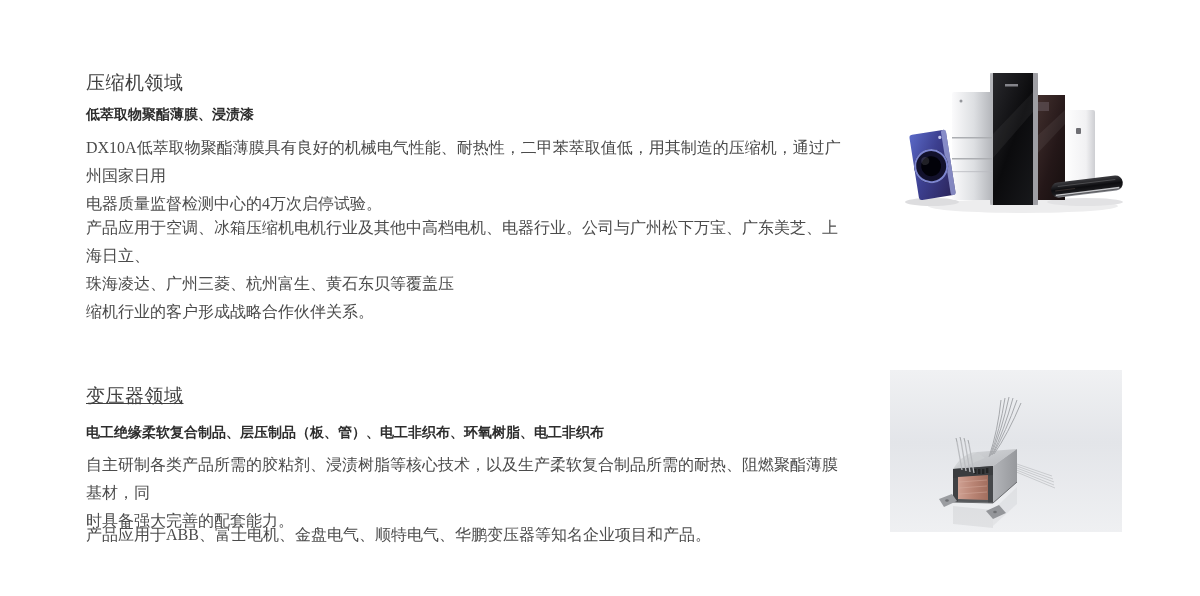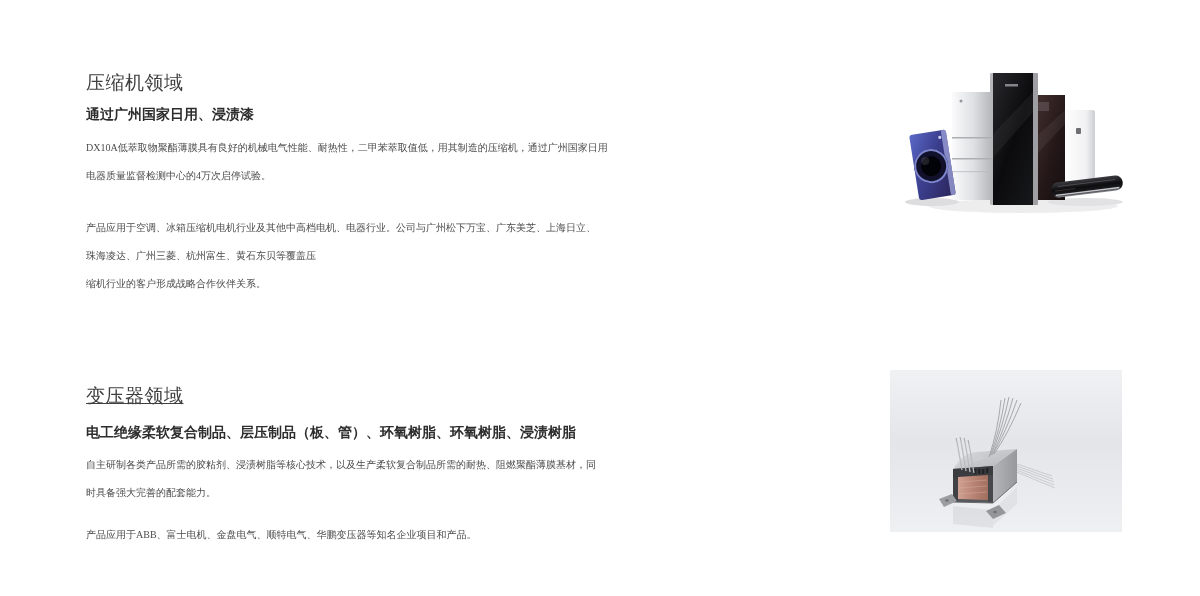--- a/index.html
+++ b/index.html
@@ -22,38 +22,38 @@
   }
   .section-subtitle {
     font-family: "Liberation Sans", "DejaVu Sans", sans-serif;
     font-size: 14px;
     font-weight: bold;
     color: var(--subtitle-color, #2d2d2d);
     margin: 0;
   }
   .para {
     font-family: "Liberation Serif", "DejaVu Serif", serif;
-    font-size: 10px;
+    font-size: 16px;
     color: var(--body-color, #4b4b4b);
     line-height: 28px;
     margin: 0;
     white-space: pre-line;
     width: 760px;
   }
   .figure { display: block; }
   .figure svg { display: block; }
 </style>
 </head>
 <body>
 
 <div class="page">
 
   <h2 class="abs section-title" style="left:86px; top:70px;">压缩机领域</h2>
 
-  <h3 class="abs section-subtitle" style="left:86px; top:106px;">通过广州国家日用、浸渍漆</h3>
+  <h3 class="abs section-subtitle" style="left:86px; top:106px;">低萃取物聚酯薄膜、浸渍漆</h3>
 
   <p class="abs para" style="left:86px; top:134px;">DX10A低萃取物聚酯薄膜具有良好的机械电气性能、耐热性，二甲苯萃取值低，用其制造的压缩机，通过广州国家日用
 电器质量监督检测中心的4万次启停试验。</p>
 
   <p class="abs para" style="left:86px; top:214px;">产品应用于空调、冰箱压缩机电机行业及其他中高档电机、电器行业。公司与广州松下万宝、广东美芝、上海日立、
 珠海凌达、广州三菱、杭州富生、黄石东贝等覆盖压
 缩机行业的客户形成战略合作伙伴关系。</p>
 
   <div class="abs figure" style="left:905px; top:60px; width:220px; height:160px;">
     <svg viewBox="0 0 220 160" width="220" height="160" xmlns="http://www.w3.org/2000/svg">
@@ -129,21 +129,21 @@
         <rect x="146" y="119" width="72" height="15" rx="7" fill="url(#acg)"></rect>
         <path d="M150 131.5 h64" stroke="#d8d9dc" stroke-width="1.4" opacity="0.9"></path>
         <path d="M153 123 h58" stroke="#ffffff" stroke-width="1" opacity="0.18"></path>
         <path d="M150 127 h20" stroke="#5a4c48" stroke-width="1" opacity="0.5"></path>
       </g>
     </svg>
   </div>
 
   <h2 class="abs section-title" style="left:86px; top:383px;text-decoration:underline;">变压器领域</h2>
 
-  <h3 class="abs section-subtitle" style="left:86px; top:424px;">电工绝缘柔软复合制品、层压制品（板、管）、环氧树脂、环氧树脂、浸渍树脂</h3>
+  <h3 class="abs section-subtitle" style="left:86px; top:424px;">电工绝缘柔软复合制品、层压制品（板、管）、电工非织布、环氧树脂、电工非织布</h3>
 
   <p class="abs para" style="left:86px; top:451px;">自主研制各类产品所需的胶粘剂、浸渍树脂等核心技术，以及生产柔软复合制品所需的耐热、阻燃聚酯薄膜基材，同
 时具备强大完善的配套能力。</p>
 
   <p class="abs para" style="left:86px; top:521px;">产品应用于ABB、富士电机、金盘电气、顺特电气、华鹏变压器等知名企业项目和产品。</p>
 
   <div class="abs figure" style="left:890px; top:370px; width:232px; height:162px;">
     <svg viewBox="0 0 232 162" width="232" height="162" xmlns="http://www.w3.org/2000/svg">
       <defs>
         <linearGradient id="tbg" x1="0" y1="0" x2="0" y2="1">

